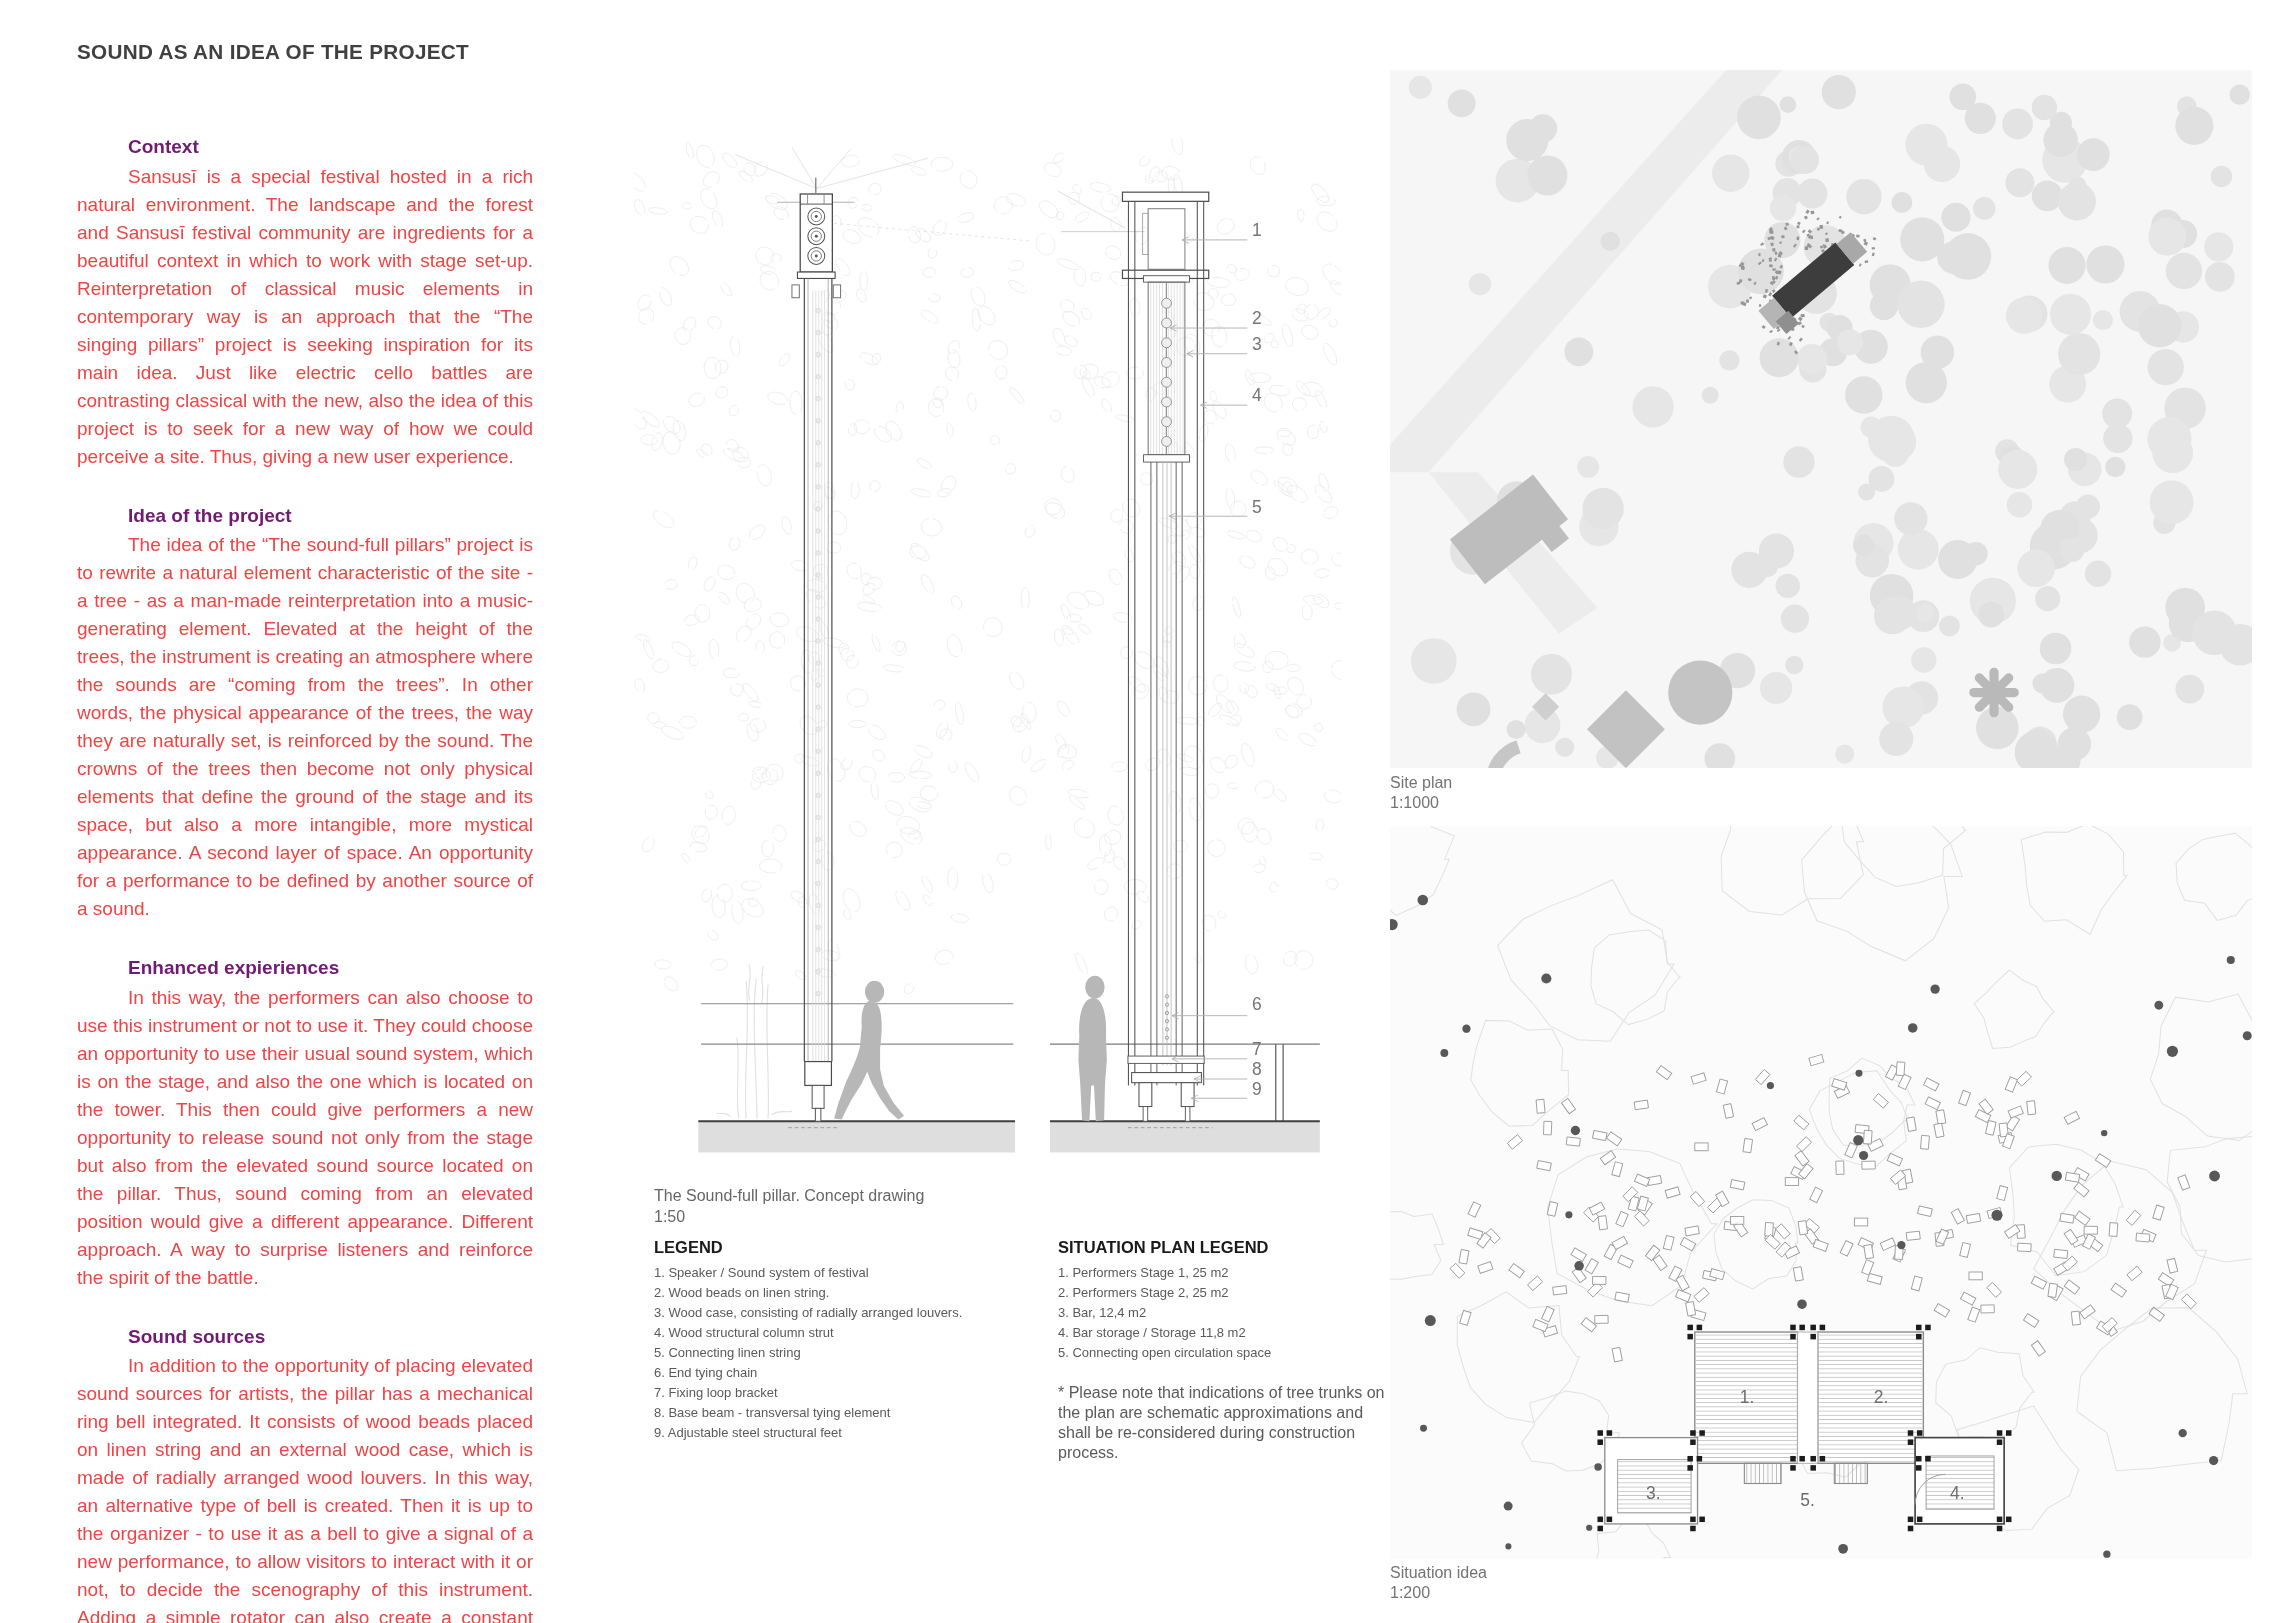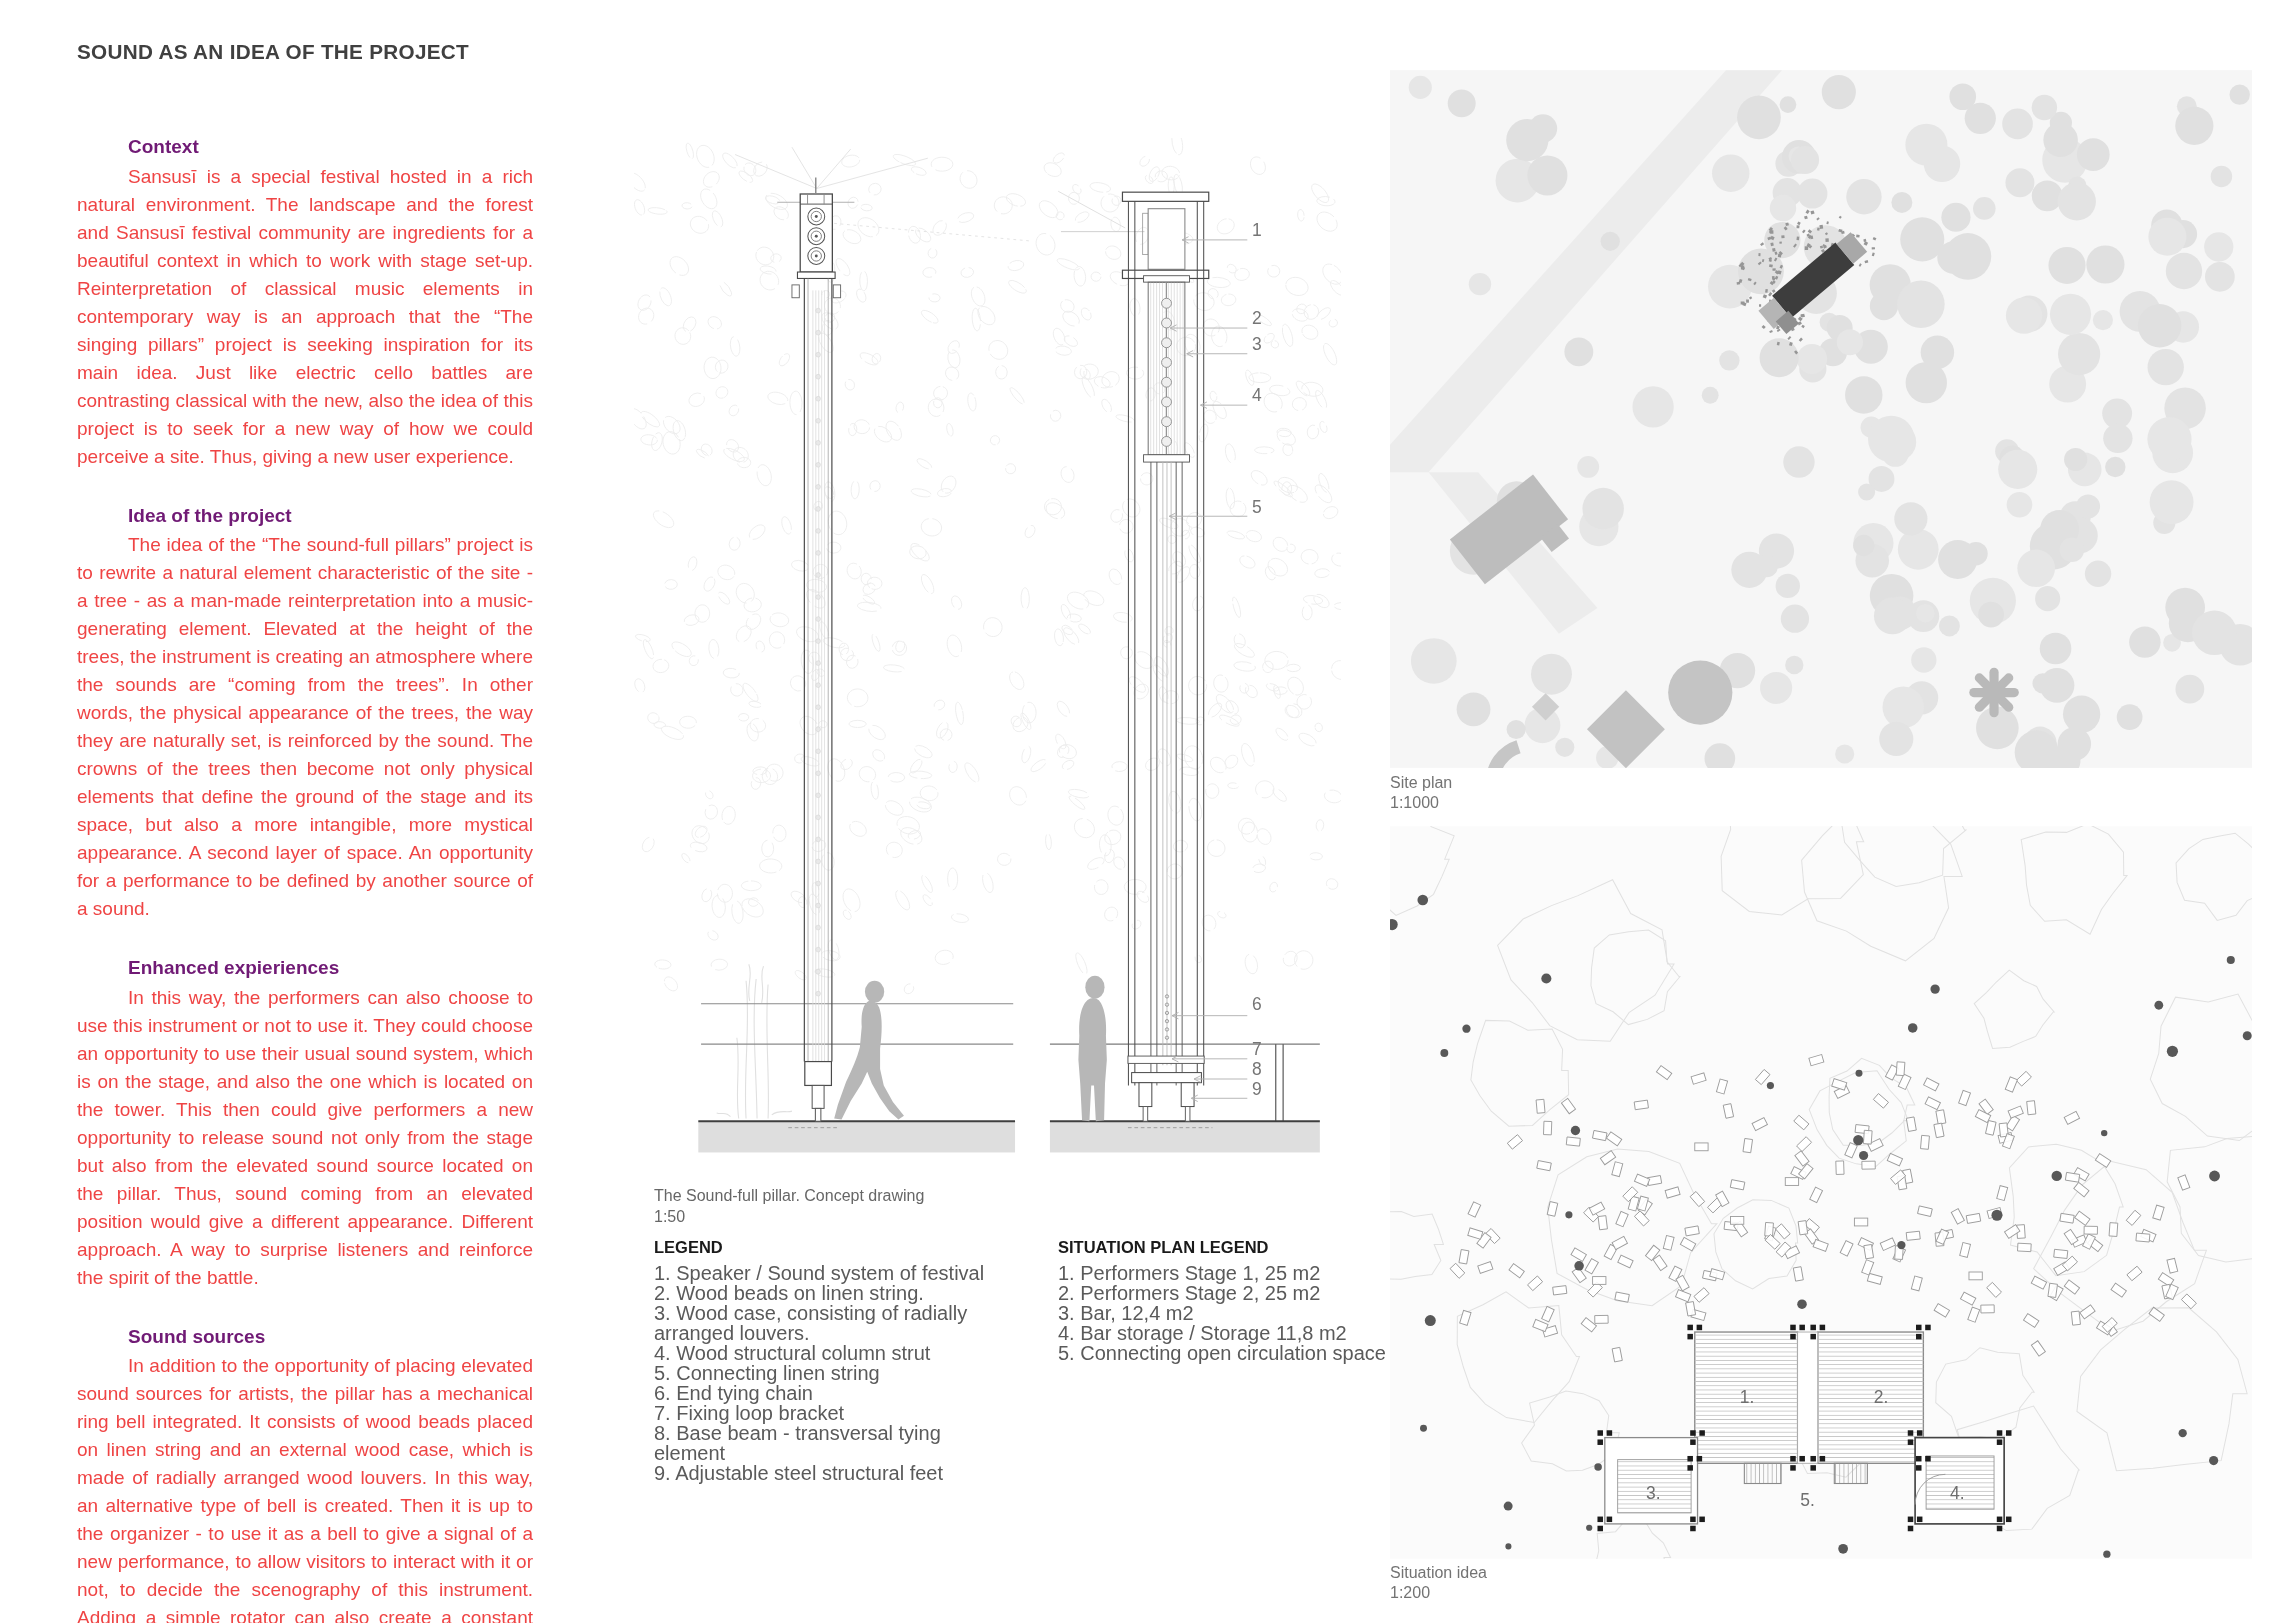--- a/index.html
+++ b/index.html
@@ -7,21 +7,21 @@
     width:2296px;height:1624px;position:relative;overflow:hidden;
     background:#ffffff;font-family:"Liberation Sans", sans-serif;
   }
   .text-col{position:absolute;left:77px;top:40px;width:456px;}
   .page-title{font-size:20.7px;font-weight:bold;color:#404040;letter-spacing:0.3px;margin:0 0 72px 0;}
   .sec-heading{font-size:19px;font-weight:bold;color:#701a75;margin:0 0 4.6px 51px;}
   .sec-body{font-size:19px;line-height:28px;color:#ef4444;text-align:justify;text-indent:51px;margin:0 0 34px 0;}
   .caption{position:absolute;left:654px;top:1185px;font-size:16px;line-height:21px;color:#666;}
   .legend{position:absolute;left:654px;top:1238px;width:342px;}
   .legend-h{font-size:16.5px;font-weight:bold;color:#1a1a1a;margin:0 0 6.4px 0;}
-  .legend-item{font-size:20px;line-height:20px;color:#5a5a5a;}
+  .legend-item{font-size:13px;line-height:20px;color:#5a5a5a;}
   .sit-legend{position:absolute;left:1058px;top:1238px;width:332px;}
   .note{margin-top:20px;font-size:16px;line-height:20px;color:#5a5a5a;}
   .plan-label{position:absolute;font-size:16px;line-height:20px;color:#737373;}
   .lbl-site{left:1390px;top:773px;}
   .lbl-sit{left:1390px;top:1563px;}
   svg{display:block;}
   .svg-abs{position:absolute;}
   .callout-num{font-size:19px;fill:#757575;font-family:"Liberation Sans",sans-serif;}
   .stage-num{font-size:19px;fill:#6e6e6e;font-family:"Liberation Sans",sans-serif;}
 </style>
@@ -277,20 +277,21 @@
 
 <div class="sit-legend">
   <div class="legend-h">SITUATION PLAN LEGEND</div>
   <div>
       <div class="legend-item">1. Performers Stage 1, 25 m2</div>
       <div class="legend-item">2. Performers Stage 2, 25 m2</div>
       <div class="legend-item">3. Bar, 12,4 m2</div>
       <div class="legend-item">4. Bar storage / Storage 11,8 m2</div>
       <div class="legend-item">5. Connecting open circulation space</div>
     </div>
+  <div class="note">* Please note that indications of tree trunks on the plan are schematic approximations and shall be re-considered during construction process.</div>
 </div>
 
 <svg id="site-svg" class="svg-abs" style="left:1390px;top:70px;" width="862" height="698" viewBox="0 0 939 760">
   <rect x="0" y="0" width="939" height="760" fill="#f6f6f6"></rect>
   <g>
     <polygon points="366,0 427,0 42,438 0,438 0,408" fill="#ececec"></polygon>
     <polygon points="42,438 96,438 226,586 184,614" fill="#ececec"></polygon>
   </g>
   <g id="site-trees">
       <circle cx="817.0" cy="262.8" r="22.2" fill="#e3e3e3"></circle>

